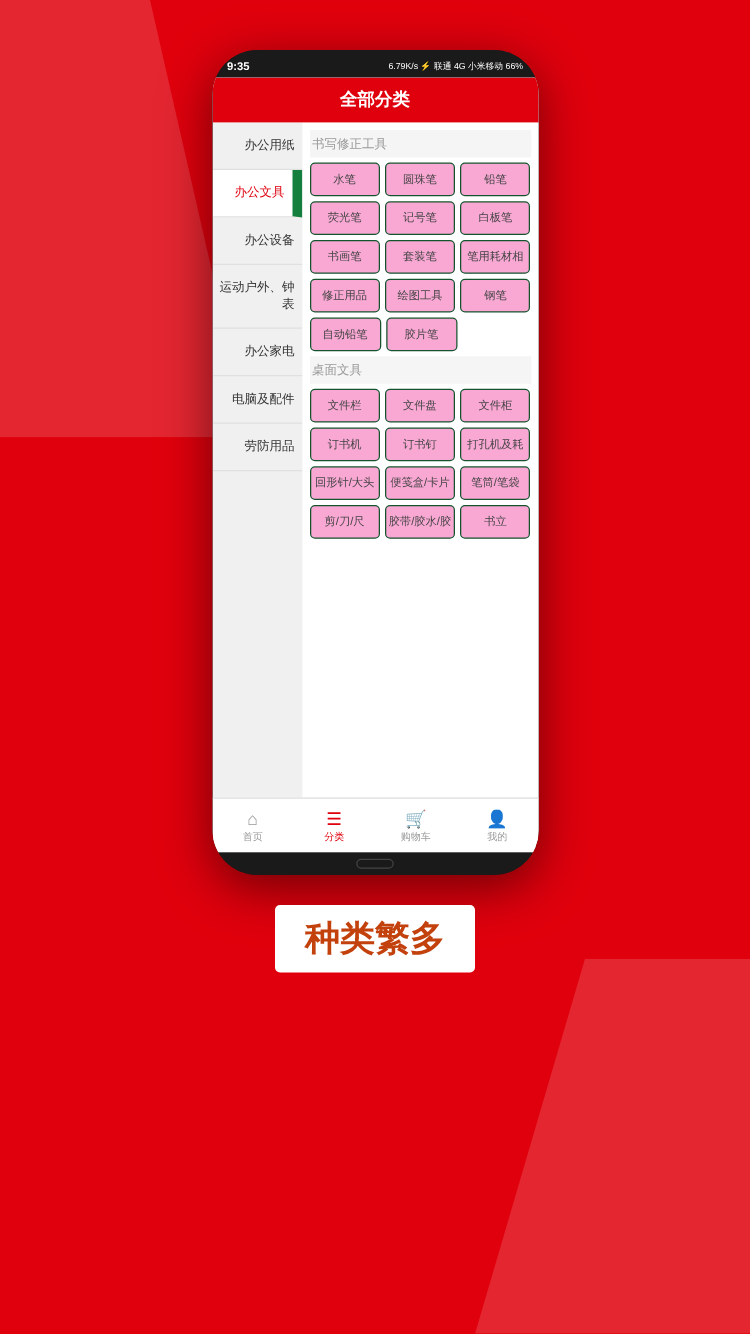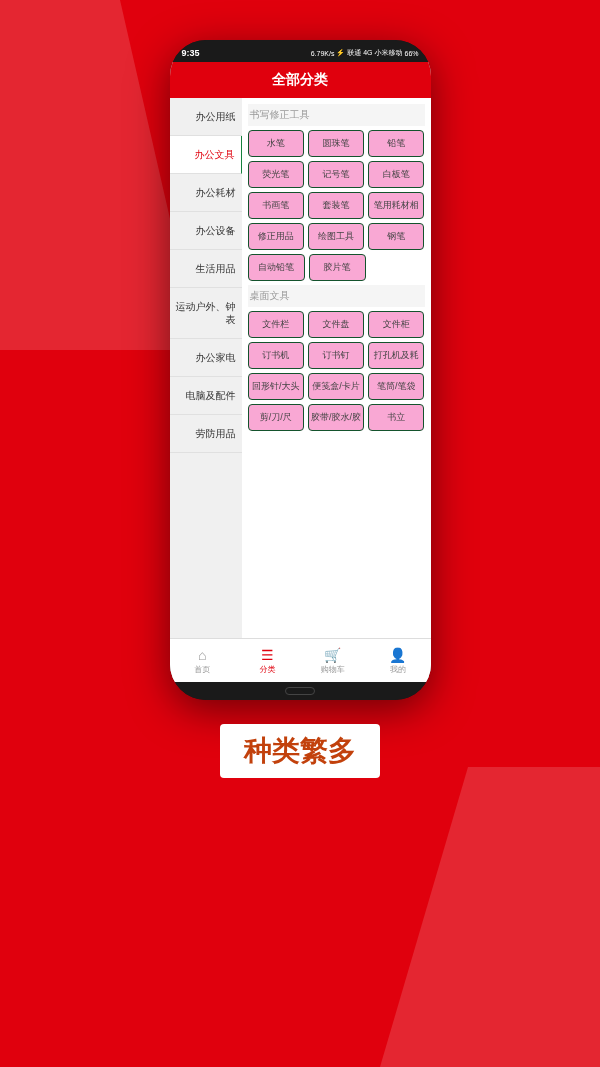--- a/index.html
+++ b/index.html
@@ -123,21 +123,21 @@
       text-align: right;
       font-size: 10px;
       color: #333;
       border-bottom: 1px solid #e0e0e0;
       cursor: pointer;
       line-height: 1.3;
     }
     .sidebar-item.active {
       background: white;
       color: #e0000d;
-      border-right: 1px solid #15803d;
+      border-right: 8px solid #15803d;
     }
 
     
     .right-content {
       flex: 1;
       background: white;
       overflow-y: auto;
       padding: 6px;
     }
 
@@ -258,23 +258,21 @@
 
     <div class="app-header">
       <span class="app-header-title">全部分类</span>
     </div>
 
     <div class="app-content">
 
       <div class="left-sidebar">
         <div class="sidebar-item">办公用纸</div>
         <div class="sidebar-item active">办公文具</div>
-        <div class="sidebar-item">办公耗材</div>
         <div class="sidebar-item">办公设备</div>
-        <div class="sidebar-item">生活用品</div>
         <div class="sidebar-item">运动户外、钟表</div>
         <div class="sidebar-item">办公家电</div>
         <div class="sidebar-item">电脑及配件</div>
         <div class="sidebar-item">劳防用品</div>
       </div>
 
       <div class="right-content">
 
         <div class="section-title">书写修正工具</div>
         <div class="grid-row">

